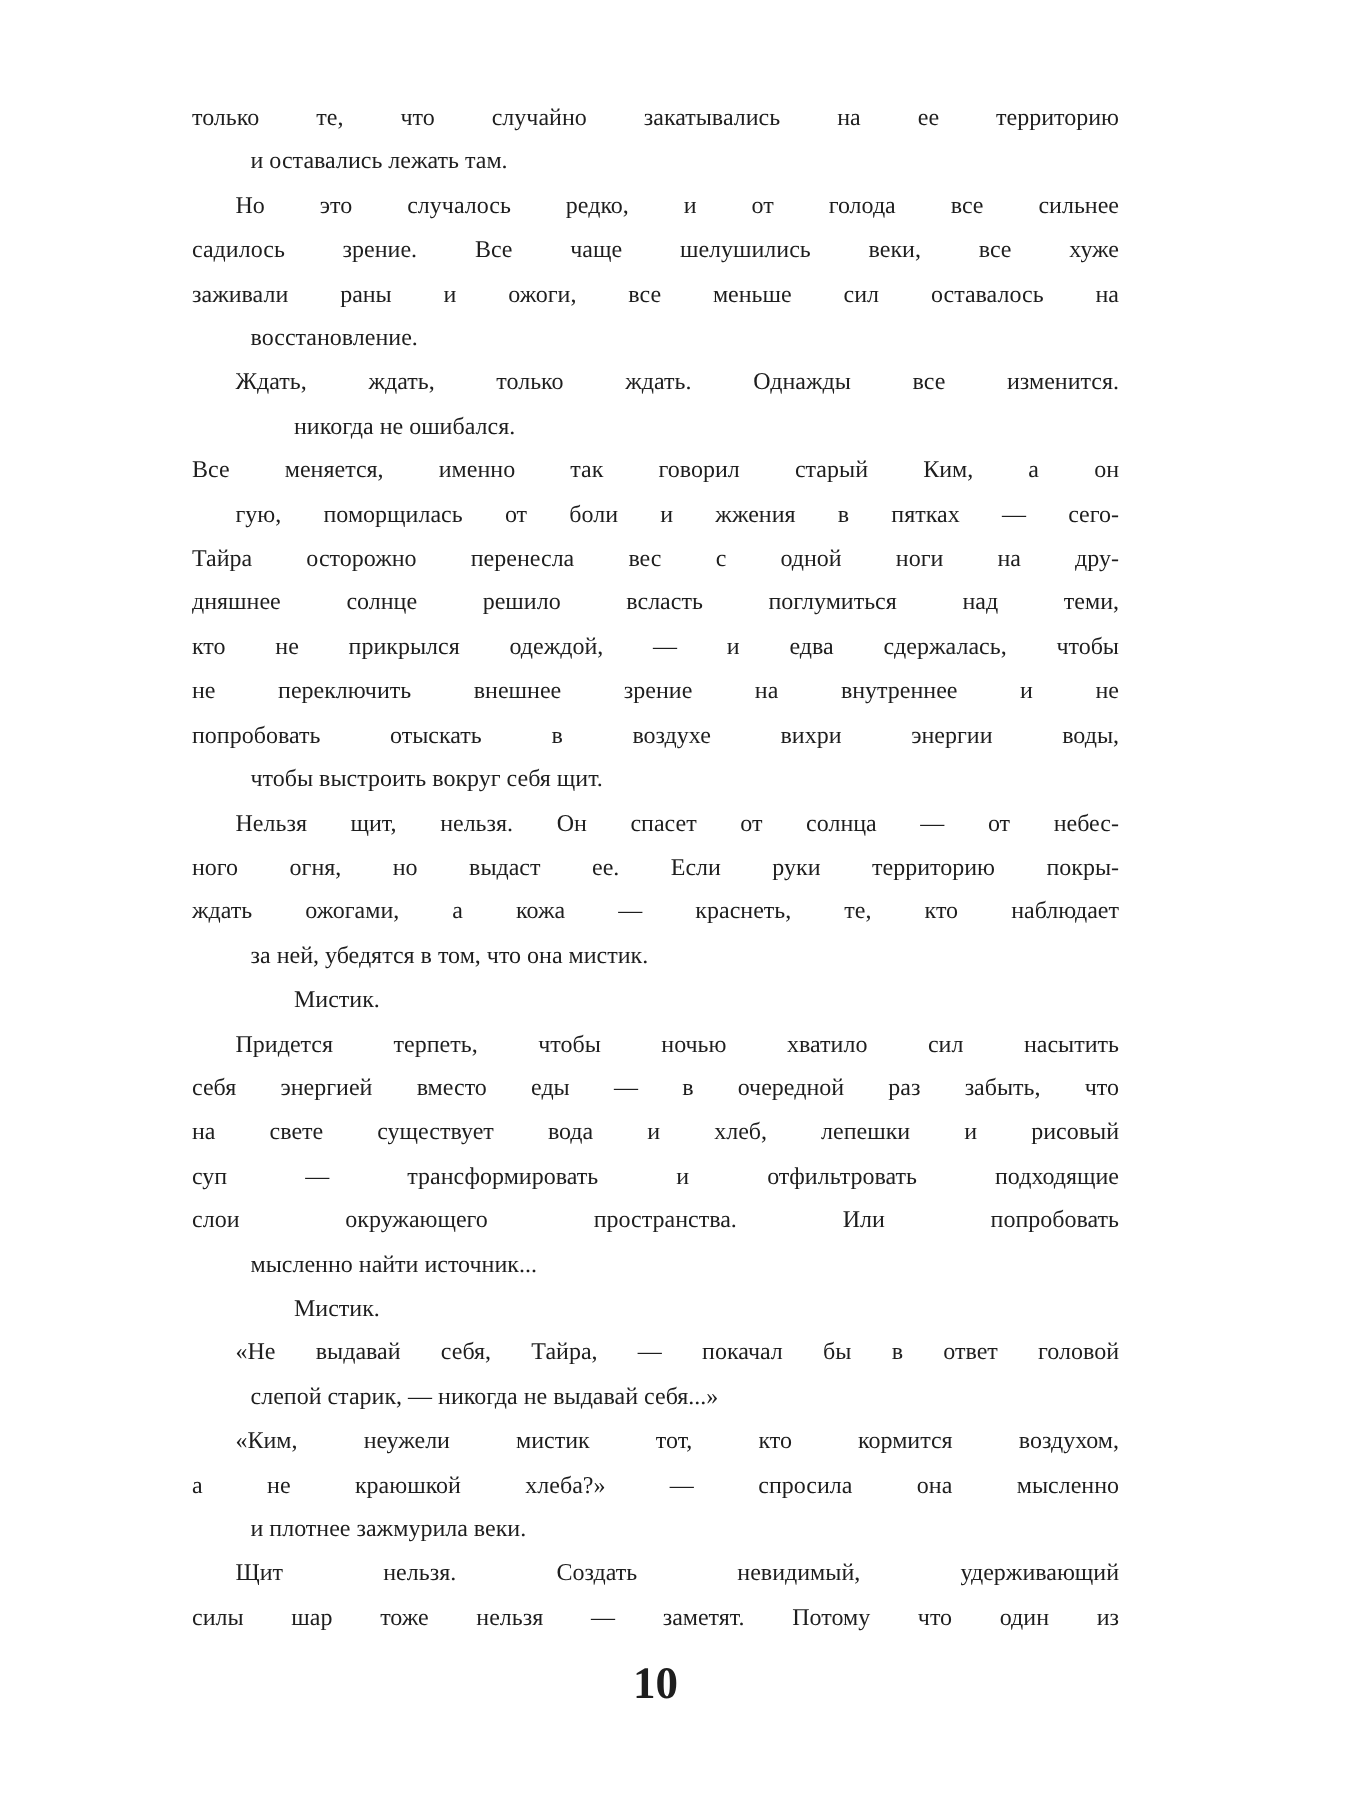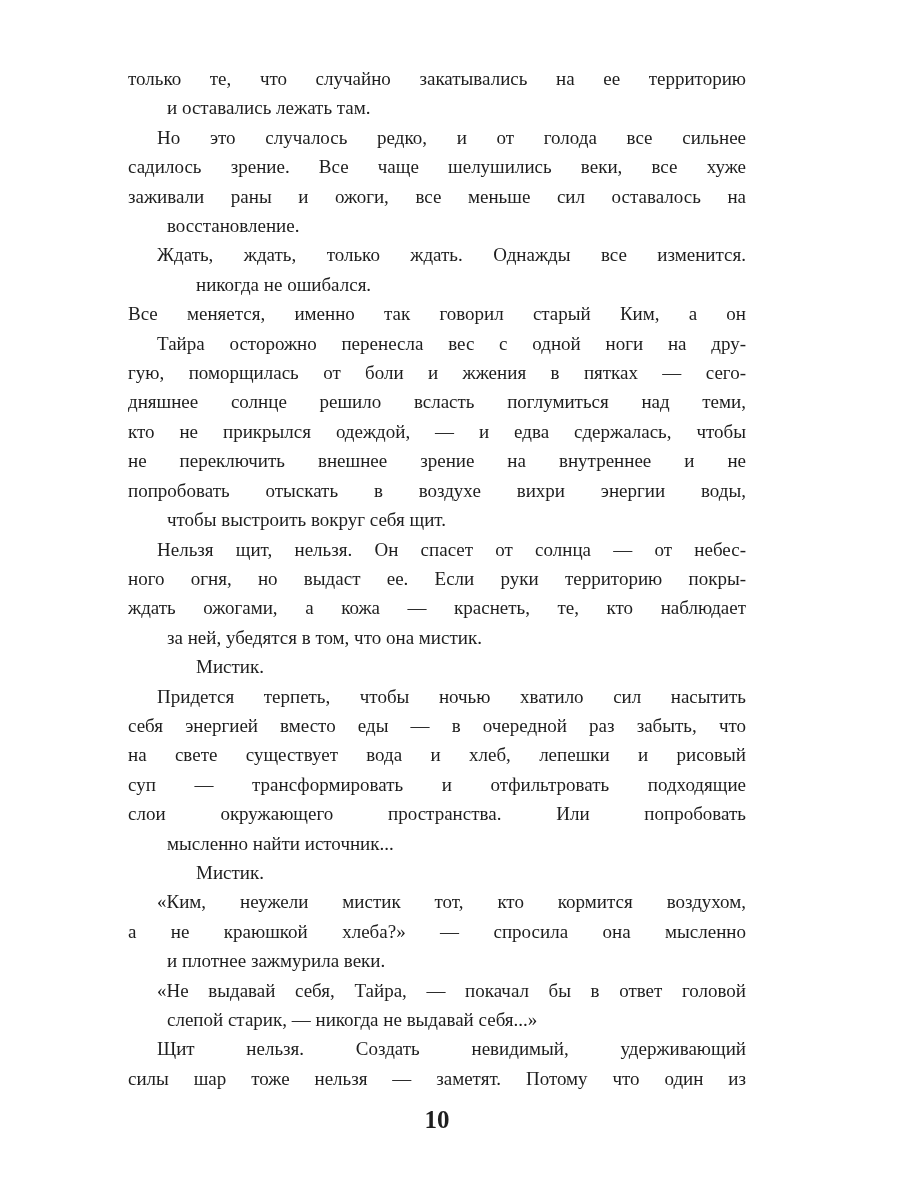--- a/index.html
+++ b/index.html
@@ -24,40 +24,40 @@
     position: absolute;
     left: 128px;
     top: 64px;
     width: 618px;
   }
   .para {
     margin: 0;
     padding: 0;
   }
   .line {
-    font-size: 19px;
+    font-size: 16px;
     line-height: 29.4px;
     text-align: justify;
     text-align-last: justify;
     white-space: normal;
   }
   .line.para-end {
     text-align-last: left;
     margin-left: 39px;
   }
   .para.indent .line:first-child {
     text-indent: 29px;
   }
   .folio {
     position: absolute;
     left: 128px;
     top: 1106px;
     width: 618px;
     text-align: center;
-    font-size: 25px;
+    font-size: 30px;
     font-weight: 700;
     color: #1e1e1e;
     font-family: "Liberation Serif", "DejaVu Serif", serif;
   }
 </style>
 </head>
 <body>
 
 <div class="book-page">
   <main class="text-block" id="text-block">
@@ -72,22 +72,22 @@
         <div class="line para-end">восстановление.</div>
       </div>
       <div class="para indent">
         <div class="line">Ждать, ждать, только ждать. Однажды все изменится.</div>
       </div>
       <div class="para indent">
         <div class="line para-end">никогда не ошибался.</div>
         <div class="line">Все меняется, именно так говорил старый Ким, а он</div>
       </div>
       <div class="para indent">
+        <div class="line">гую, поморщилась от боли и жжения в пятках — сего-</div>
         <div class="line">Тайра осторожно перенесла вес с одной ноги на дру-</div>
-        <div class="line">гую, поморщилась от боли и жжения в пятках — сего-</div>
         <div class="line">дняшнее солнце решило всласть поглумиться над теми,</div>
         <div class="line">кто не прикрылся одеждой, — и едва сдержалась, чтобы</div>
         <div class="line">не переключить внешнее зрение на внутреннее и не</div>
         <div class="line">попробовать отыскать в воздухе вихри энергии воды,</div>
         <div class="line para-end">чтобы выстроить вокруг себя щит.</div>
       </div>
       <div class="para indent">
         <div class="line">Нельзя щит, нельзя. Он спасет от солнца — от небес-</div>
         <div class="line">ного огня, но выдаст ее. Если руки территорию покры-</div>
         <div class="line">ждать ожогами, а кожа — краснеть, те, кто наблюдает</div>
@@ -101,27 +101,27 @@
         <div class="line">себя энергией вместо еды — в очередной раз забыть, что</div>
         <div class="line">на свете существует вода и хлеб, лепешки и рисовый</div>
         <div class="line">суп — трансформировать и отфильтровать подходящие</div>
         <div class="line">слои окружающего пространства. Или попробовать</div>
         <div class="line para-end">мысленно найти источник...</div>
       </div>
       <div class="para indent">
         <div class="line para-end">Мистик.</div>
       </div>
       <div class="para indent">
+        <div class="line">«Не выдавай себя, Тайра, — покачал бы в ответ головой</div>
+        <div class="line para-end">слепой старик, — никогда не выдавай себя...»</div>
+      </div>
+      <div class="para indent">
         <div class="line">«Ким, неужели мистик тот, кто кормится воздухом,</div>
         <div class="line">а не краюшкой хлеба?» — спросила она мысленно</div>
         <div class="line para-end">и плотнее зажмурила веки.</div>
-      </div>
-      <div class="para indent">
-        <div class="line">«Не выдавай себя, Тайра, — покачал бы в ответ головой</div>
-        <div class="line para-end">слепой старик, — никогда не выдавай себя...»</div>
       </div>
       <div class="para indent">
         <div class="line">Щит нельзя. Создать невидимый, удерживающий</div>
         <div class="line">силы шар тоже нельзя — заметят. Потому что один из</div>
       </div>
     </main>
   <div class="folio">10</div>
 </div>
 
 </body></html>

